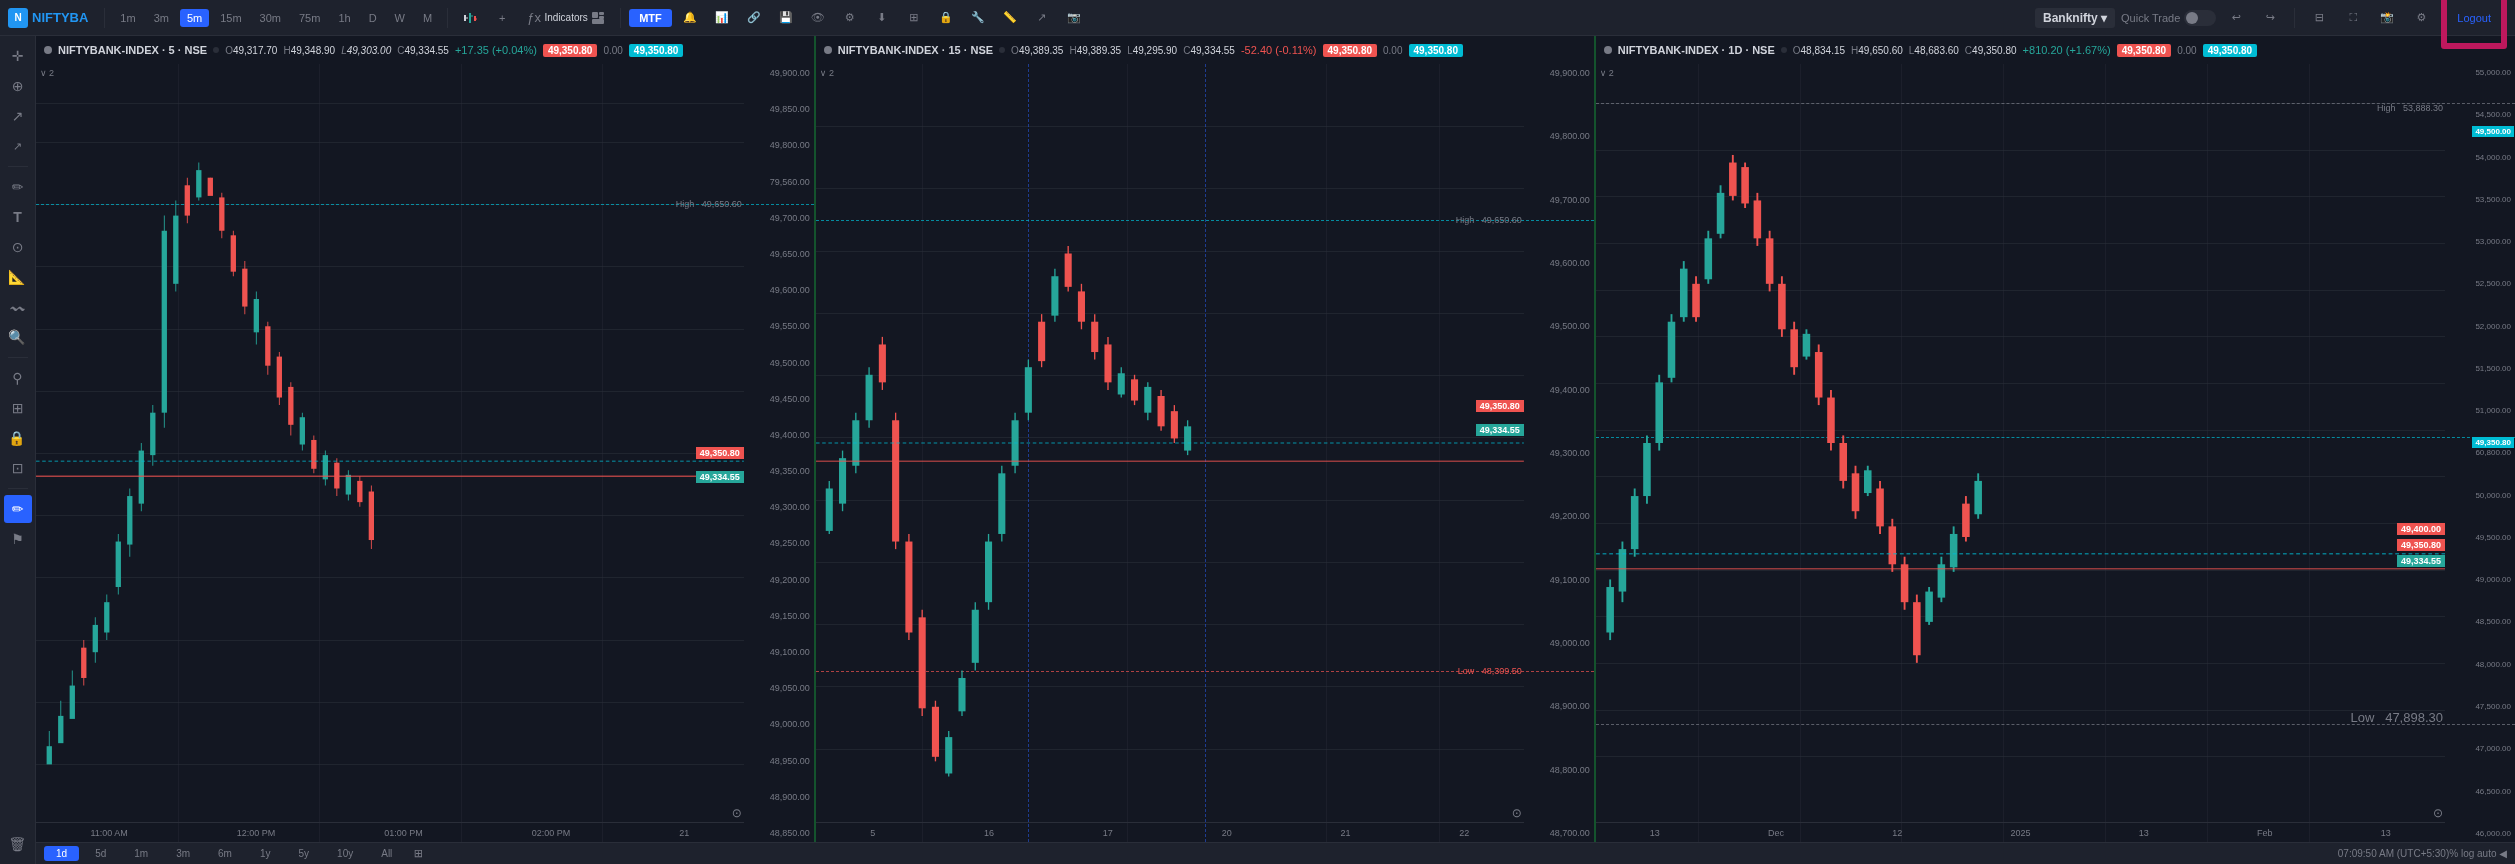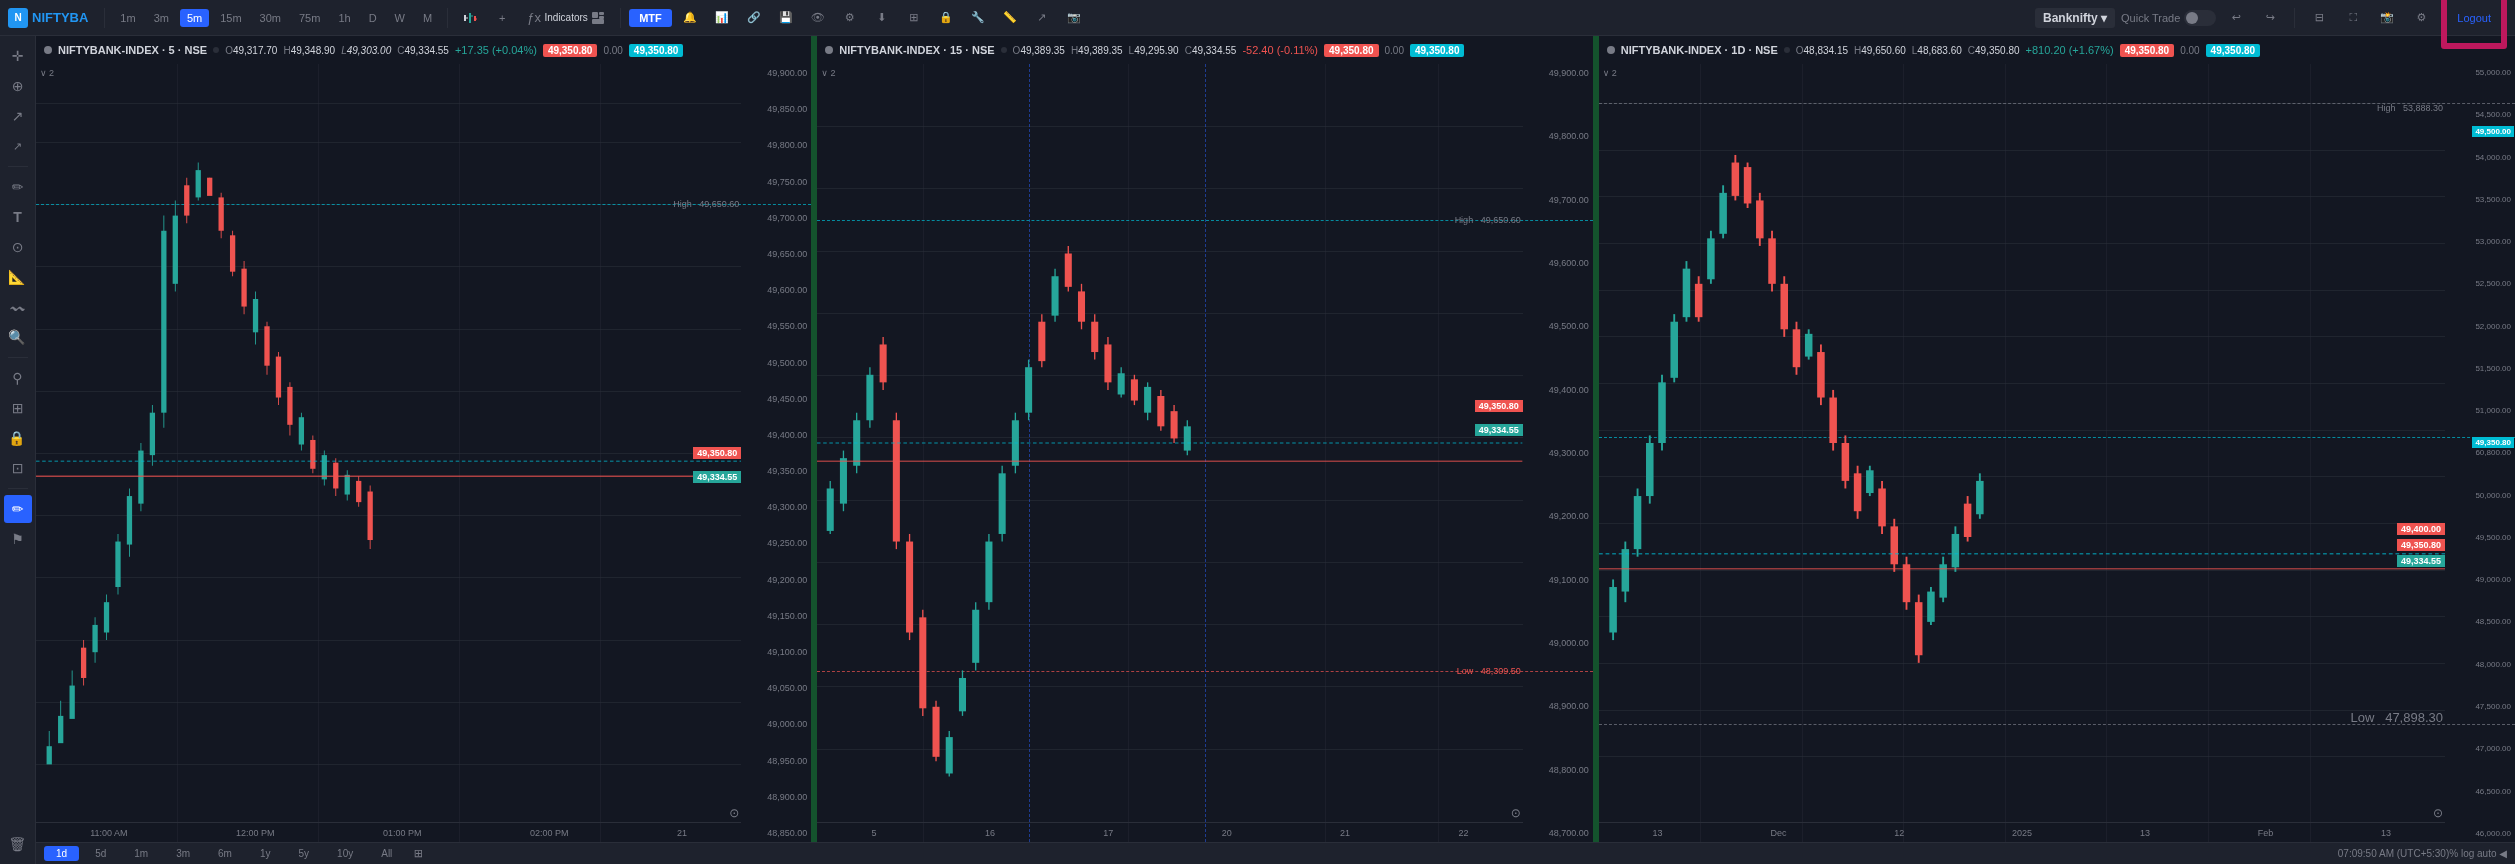--- a/index.html
+++ b/index.html
@@ -118,21 +118,21 @@
     }
     .charts-row {
       display: flex;
       flex: 1;
       overflow: hidden;
     }
 
     
     .chart-panel {
       flex: 1;
-      border-right: 6px solid #14532d;
+      border-right: 2px solid #14532d;
       display: flex;
       flex-direction: column;
       position: relative;
       overflow: hidden;
     }
     .chart-panel:last-child { border-right: none; }
 
     .chart-header {
       height: 28px;
       padding: 0 8px;
@@ -565,21 +565,21 @@
 
           <div class="v2-label">∨ 2</div>
 
           <div class="overlay-box" style="right:70px; top:50%; transform:translateY(-50%);">49,350.80</div>
           <div style="position:absolute; right:70px; top:calc(50% + 18px); background:#26a69a; color:white; font-size:9px; padding:1px 4px; font-weight:600;">49,334.55</div>
 
           <div class="price-axis">
             <span class="price-label">49,900.00</span>
             <span class="price-label">49,850.00</span>
             <span class="price-label">49,800.00</span>
-            <span class="price-label">49,750.00</span>
+            <span class="price-label">79,560.00</span>
             <span class="price-label">49,700.00</span>
             <span class="price-label">49,650.00</span>
             <span class="price-label">49,600.00</span>
             <span class="price-label">49,550.00</span>
             <span class="price-label">49,500.00</span>
             <span class="price-label">49,450.00</span>
             <span class="price-label">49,400.00</span>
             <span class="price-label">49,350.00</span>
             <span class="price-label">49,300.00</span>
             <span class="price-label">49,250.00</span>

